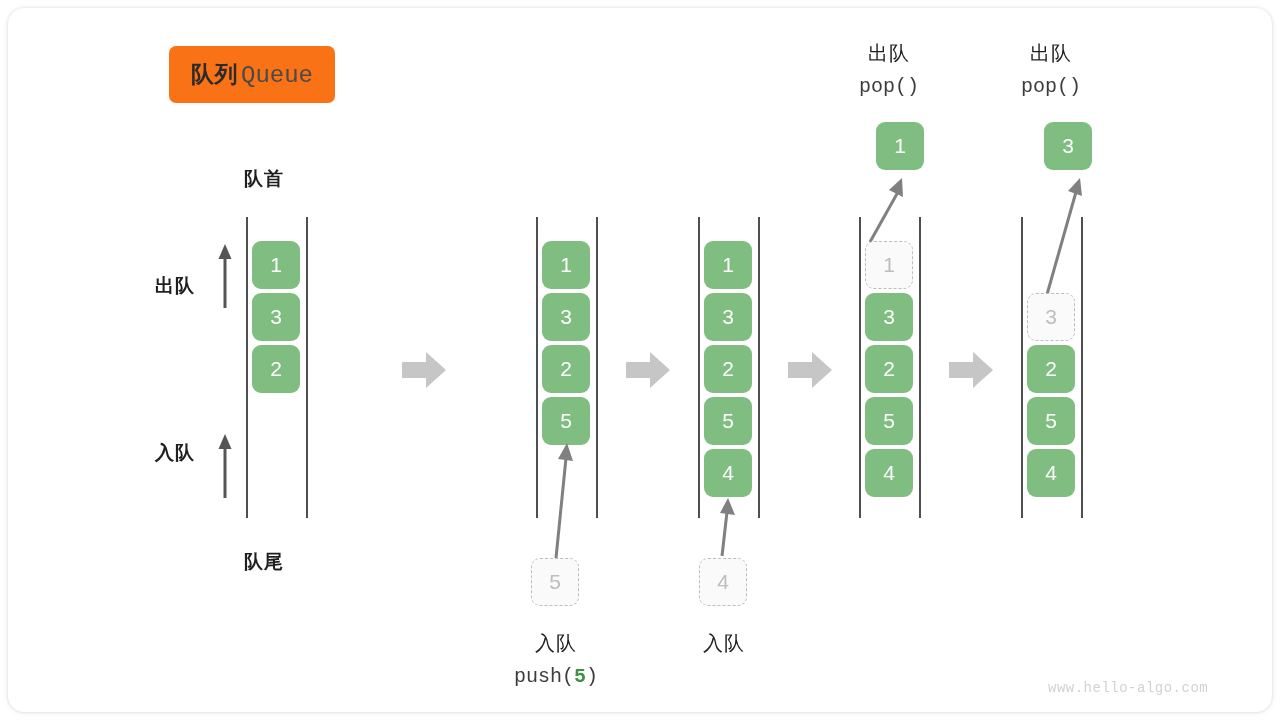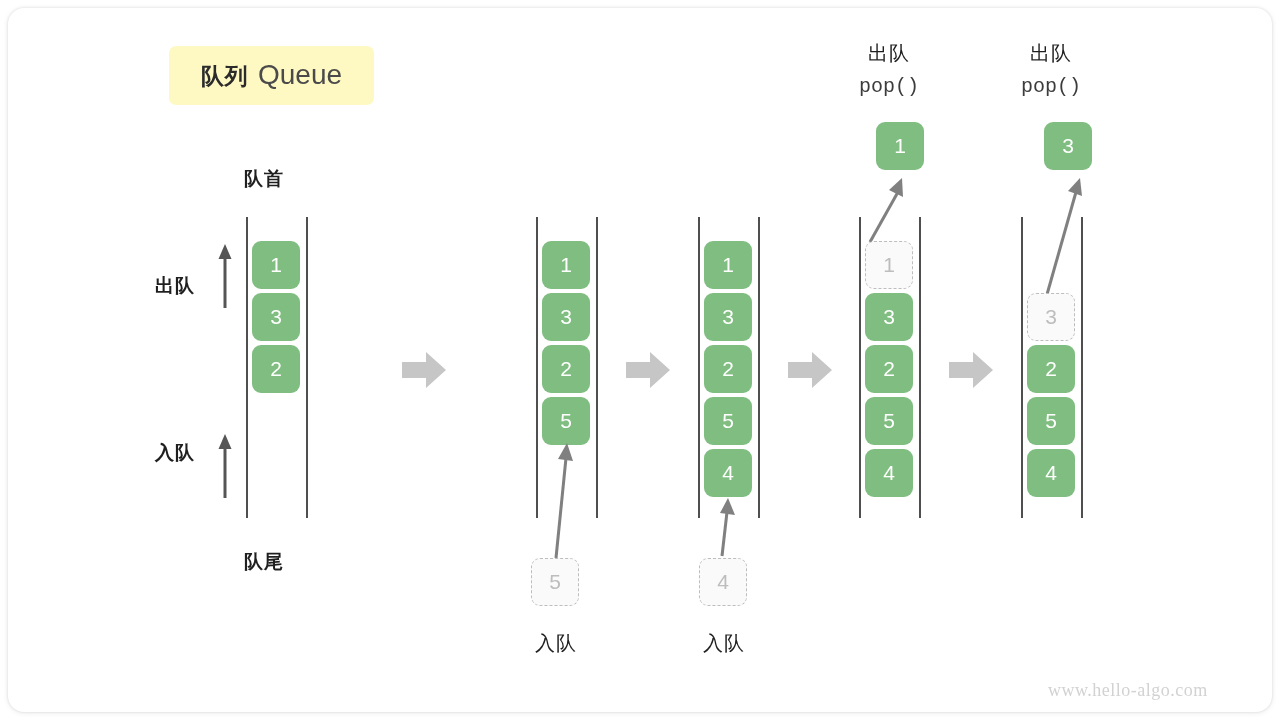--- a/index.html
+++ b/index.html
@@ -24,36 +24,36 @@
     border-radius: 16px;
     box-shadow: 0 0 3px rgba(0,0,0,0.13), 0 1px 6px rgba(0,0,0,0.07);
   }
 
   .abs { position: absolute; }
 
   
   #title-badge {
     left: 161px;
     top: 38px;
-    padding: 13px 32px;
-    background: #fef9c3;
+    padding: 13px 22px;
+    background: #f97316;
     border-radius: 7px;
     display: flex;
     align-items: baseline;
-    gap: 10px;
+    gap: 3px;
   }
   #title-badge .cn {
     font-size: 23px;
     font-weight: bold;
     color: #2b2b2b;
     letter-spacing: 0.5px;
   }
   #title-badge .en {
-    font-family: Liberation Sans, sans-serif;
-    font-size: 28px;
+    font-family: Liberation Mono, monospace;
+    font-size: 24px;
     color: #4a4a4a;
   }
 
   
   .cn-label {
     font-size: 19px;
     font-weight: bold;
     color: #1f1f1f;
     white-space: nowrap;
     letter-spacing: 1px;
@@ -96,22 +96,22 @@
     color: #bdbdbd;
   }
 
   
   .step-arrow { width: 44px; height: 38px; }
 
   
   #watermark {
     left: 1040px;
     top: 672px;
-    font-family: Liberation Serif, serif;
-    font-size: 18px;
+    font-family: Liberation Mono, monospace;
+    font-size: 14px;
     color: #d2d2d2;
     letter-spacing: 0.5px;
   }
 </style>
 </head>
 <body>
 
 <div id="canvas">
 
   <div id="title-badge" class="abs">
@@ -155,20 +155,21 @@
 
   <svg class="abs" style="left:520px; top:432px;" width="60" height="120">
     <line x1="28" y1="118" x2="38" y2="18" stroke="#808080" stroke-width="3"></line>
     <polygon points="39,3 30,19 45,21" fill="#808080"></polygon>
   </svg>
 
   <div class="abs cell ghost" style="left:523px; top:550px;">5</div>
 
   <div class="abs caption" style="left:458px; top:620px; width:180px;">
     <div class="cn-label" style="text-align:center; font-weight:normal; font-size:20px;">入队</div>
+    <div class="mono" style="text-align:center; margin-top:4px;"><span>push(</span><span class="num">5</span><span>)</span></div>
   </div>
 
   <svg class="abs step-arrow" style="left:618px; top:343px;" viewBox="0 0 44 38">
     <polygon points="0,11 24,11 24,1 44,19 24,37 24,27 0,27" fill="#c6c6c6"></polygon>
   </svg>
 
   <div class="abs rail" style="left:690px; top:209px; height:301px;"></div>
   <div class="abs rail" style="left:750px; top:209px; height:301px;"></div>
 
   <div class="abs cell" style="left:696px; top:233px;">1</div>

